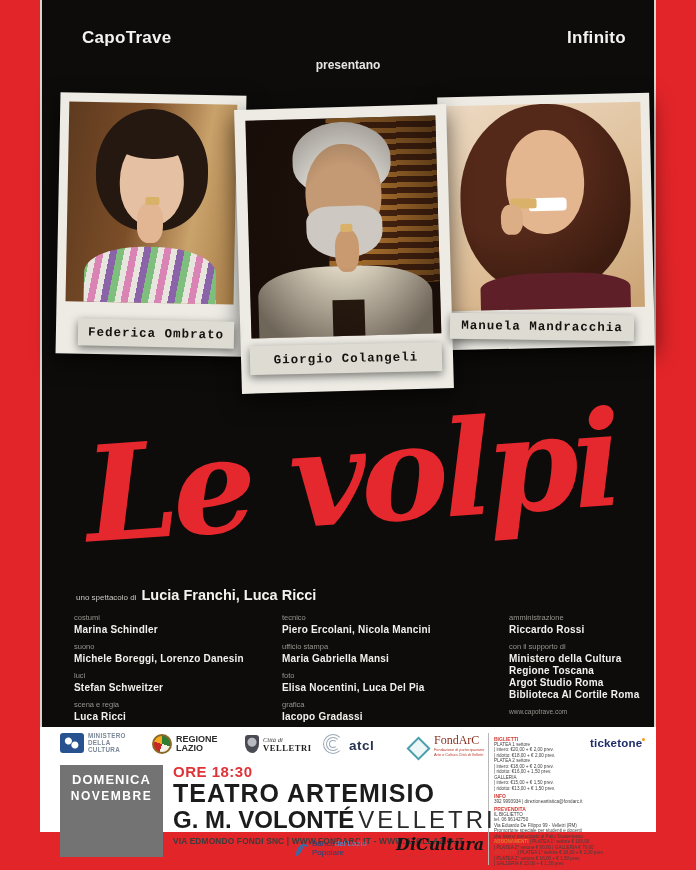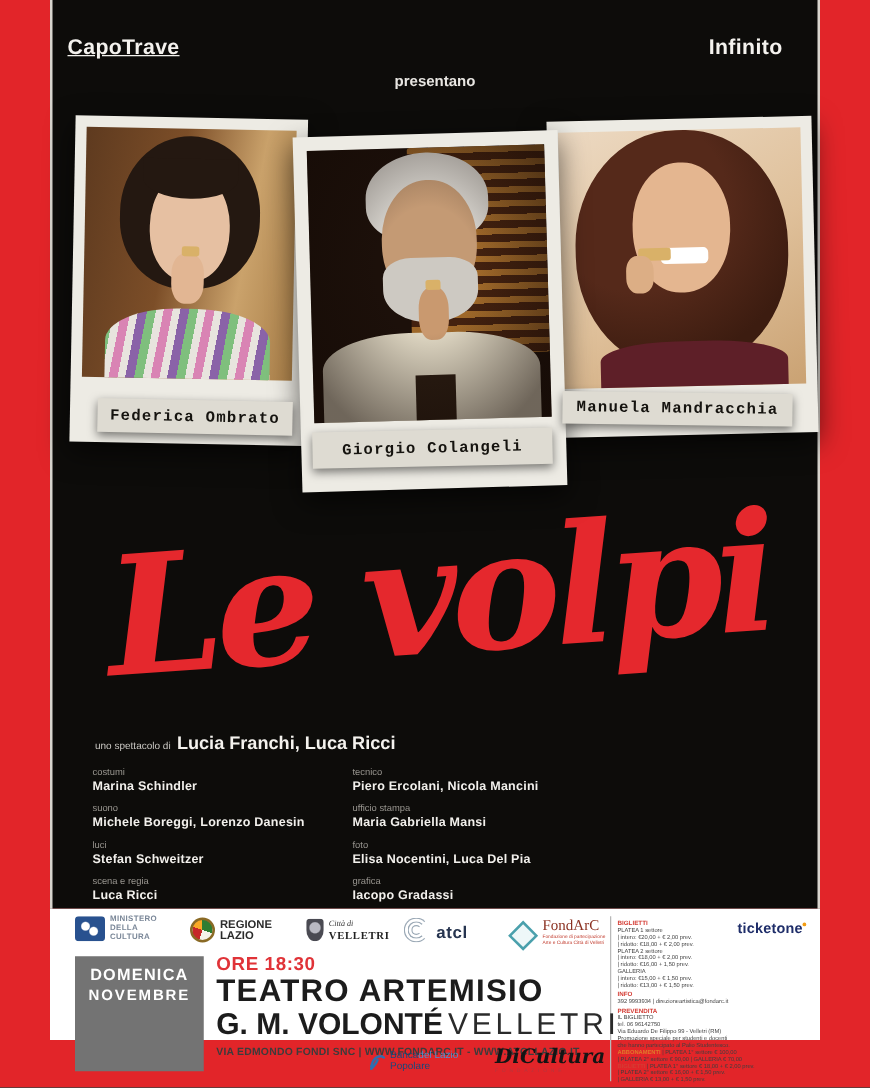--- a/index.html
+++ b/index.html
@@ -3,21 +3,21 @@
 <meta charset="utf-8">
 <style>
   * { margin:0; padding:0; box-sizing:border-box; }
   html,body { background:#555; }
   .canvas { position:relative; width:696px; height:870px; background:#e22529;
             font-family:"Liberation Sans", sans-serif; overflow:hidden; }
 
   
   .black { position:absolute; left:40px; top:0; width:616px; height:727px;
            background:#0d0c0a; border-left:2px solid #d8d4cd; border-right:2px solid #d8d4cd; }
-  .hdr-left  { position:absolute; left:12px;  top:28px; font-size:17px; font-weight:bold; color:#f4f2ee; letter-spacing:.3px;text-decoration:underline; }
+  .hdr-left  { position:absolute; left:40px;  top:28px; font-size:17px; font-weight:bold; color:#f4f2ee; letter-spacing:.3px; }
   .hdr-right { position:absolute; right:28px; top:28px; font-size:17px; font-weight:bold; color:#f4f2ee; letter-spacing:.3px; }
   .hdr-center{ position:absolute; left:0; right:0; top:58px; text-align:center; font-size:12px; font-weight:bold; color:#e8e6e2; }
 
   
   .polaroid { position:absolute; background:#edebe4; box-shadow:0 8px 22px rgba(0,0,0,.6); }
   .p1 { left:16px;  top:94px;  width:186px; height:261px; transform:rotate(1.1deg);  z-index:2; }
   .p2 { left:196px; top:107px; width:212px; height:284px; transform:rotate(-1.6deg); z-index:3; }
   .p3 { left:398px; top:95px;  width:212px; height:253px; transform:rotate(-1.3deg); z-index:1; }
   .photo { position:absolute; overflow:hidden; background:#777; }
   .ph1 { left:9px;  top:9px;  width:168px; height:200px;
@@ -205,20 +205,30 @@
     <div class="cred c2">
       <div class="crole">tecnico</div>
       <div class="cname">Piero Ercolani, Nicola Mancini</div>
       <div class="crole">ufficio stampa</div>
       <div class="cname">Maria Gabriella Mansi</div>
       <div class="crole">foto</div>
       <div class="cname">Elisa Nocentini, Luca Del Pia</div>
       <div class="crole">grafica</div>
       <div class="cname">Iacopo Gradassi</div>
     </div>
+    <div class="cred c3">
+      <div class="crole">amministrazione</div>
+      <div class="cname">Riccardo Rossi</div>
+      <div class="crole">con il supporto di</div>
+      <div class="cname tight">Ministero della Cultura</div>
+      <div class="cname tight">Regione Toscana</div>
+      <div class="cname tight">Argot Studio Roma</div>
+      <div class="cname tight">Biblioteca Al Cortile Roma</div>
+      <div class="cweb">www.capotrave.com</div>
+    </div>
   </div>
 
   <div class="band">
 
     <div class="logo" style="left:20px; top:6px;">
       <div class="mic-ico"></div>
       <div class="mic-tx">
         <div>MINISTERO</div>
         <div>DELLA</div>
         <div>CULTURA</div>

